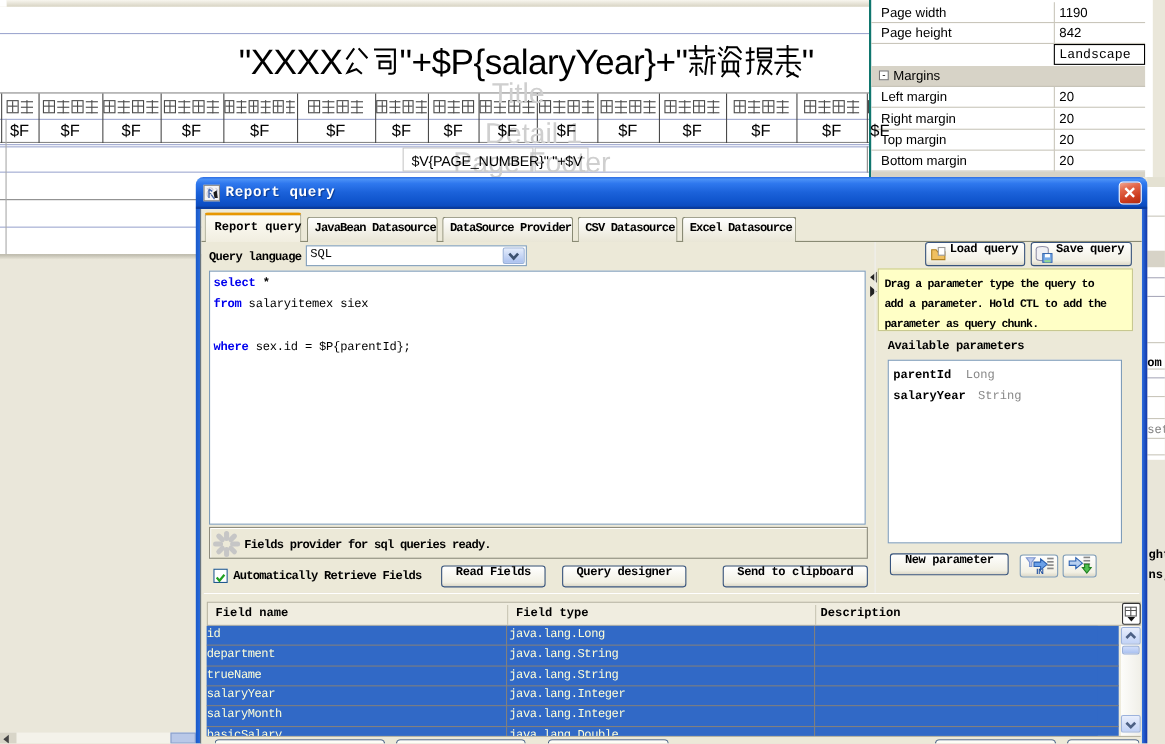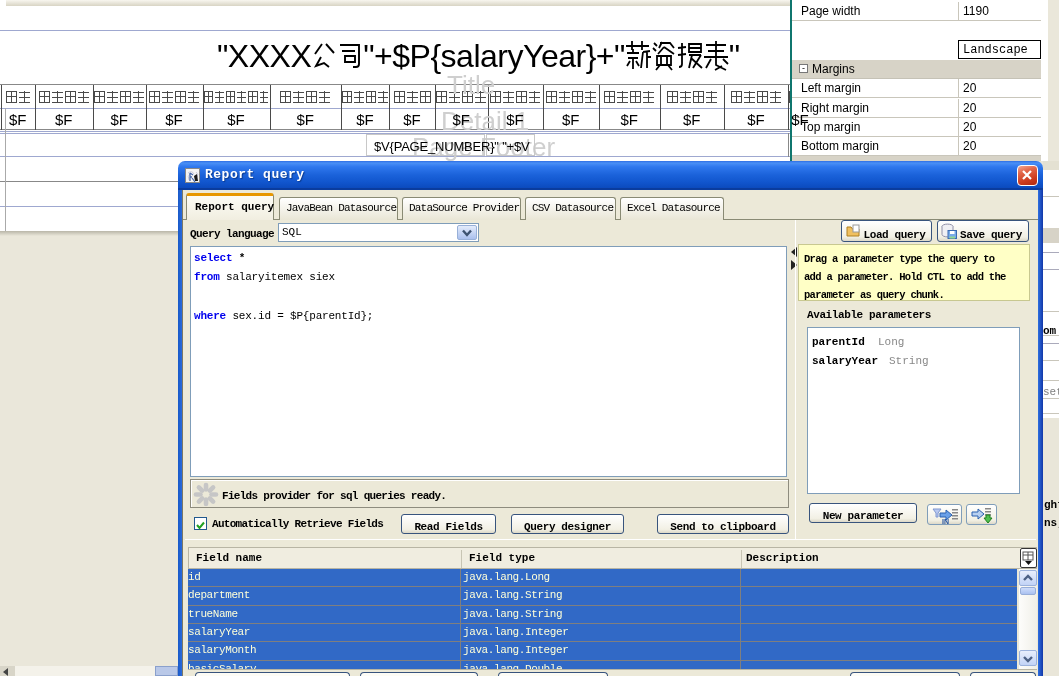--- a/index.html
+++ b/index.html
@@ -9,25 +9,25 @@
 .hline{position:absolute;height:1px;left:0;width:810px}
 .lav{background:#9fa8d0}
 .gry{background:#888}
 .cellb{position:absolute;border-left:1px solid #4a4a4a;width:0}
 .cj{display:inline-block;width:11px;height:12px;border:1px solid #4a4a4a;position:relative;vertical-align:-2px;margin:0 1px;
  background:linear-gradient(#4a4a4a,#4a4a4a) 50% 50%/100% 1px no-repeat,linear-gradient(#4a4a4a,#4a4a4a) 50% 50%/1px 100% no-repeat}
 .cj2{display:inline-block;width:11px;height:12px;position:relative;vertical-align:-2px;margin:0 1px;
  background:linear-gradient(#4a4a4a,#4a4a4a) 0 1px/100% 1px no-repeat,linear-gradient(#4a4a4a,#4a4a4a) 0 6px/100% 1px no-repeat,linear-gradient(#4a4a4a,#4a4a4a) 0 11px/100% 1px no-repeat,linear-gradient(#4a4a4a,#4a4a4a) 50% 0/1px 100% no-repeat}
 .hcell{position:absolute;top:85px;height:23px;display:flex;align-items:center;justify-content:center}
 .itab{background:linear-gradient(#ffffff,#e9e6d6);border:1px solid #898a74;border-bottom:none;border-radius:3px 3px 0 0}
-.itl{font-size:11px;font-weight:normal;letter-spacing:-.8px;z-index:2;color:#000}
+.itl{font-size:11px;font-weight:bold;letter-spacing:-.8px;z-index:2;color:#000}
 .sq{font-size:11px;letter-spacing:-.2px;color:#000}
 .sq b{font-weight:bold}
 .kw{color:#0000ee;font-weight:bold}
-.xbtn{background:linear-gradient(#ffffff,#f2f0e4 80%,#dcd8c8);border:1px solid #38547d;border-radius:3px;display:flex;align-items:flex-end;justify-content:center}
+.xbtn{background:linear-gradient(#ffffff,#f2f0e4 80%,#dcd8c8);border:1px solid #38547d;border-radius:3px;display:flex;align-items:flex-start;justify-content:center}
 .xbtn span{font-family:"Liberation Mono",monospace;font-size:11px;font-weight:bold;letter-spacing:-.4px}
 .tip{font-size:10.5px;font-weight:bold;letter-spacing:-.7px}
 .pbtn{height:6px;background:#fdfcf6;border:1px solid #38547d;border-radius:4px 4px 0 0;border-bottom:none}
 .frow{position:absolute;left:5px;width:810px;height:18px;background:#3169c6;color:#ffffd8;font-family:"Liberation Mono",monospace;font-size:11px;letter-spacing:-.4px}
 .frow span{position:absolute;top:2px}
 .fcell{position:absolute;top:109px;height:21px;display:flex;align-items:center;justify-content:center;font-size:15px;color:#000;z-index:2}
 </style></head><body>
 
 <div class="abs" style="left:0;top:0;width:812px;height:676px;background:#eae7da"></div>
 <div class="abs" style="left:0;top:6px;width:810px;height:225px;background:#fff"></div>
@@ -204,20 +204,25 @@
 <div class="abs" style="left:0;top:666px;width:15px;height:10px;background:#d8d5c8"></div>
 <div class="abs" style="left:3px;top:668px;width:0;height:0;border-top:4px solid transparent;border-bottom:4px solid transparent;border-right:5px solid #444"></div>
 <div class="abs" style="left:155px;top:666px;width:23px;height:10px;background:#b9c8e8;border:1px solid #8aa0cc"></div>
 
 <div class="abs" style="left:790px;top:0;width:258px;height:161px;background:#fff;border-left:2px solid #0f766e">
     <div class="abs" style="left:0;top:2px;width:249px;height:19px;border-bottom:1px solid #c9c6bb">
       <span style="position:absolute;left:9px;top:2px;font-size:12px">Page width</span>
       <span style="position:absolute;left:171px;top:2px;font-size:12px">1190</span>
       <span style="position:absolute;left:166px;top:0;width:1px;height:19px;background:#c9c6bb"></span>
     </div>
+    <div class="abs" style="left:0;top:21.3px;width:249px;height:19px;border-bottom:1px solid #c9c6bb">
+      <span style="position:absolute;left:9px;top:2px;font-size:12px">Page height</span>
+      <span style="position:absolute;left:171px;top:2px;font-size:12px">842</span>
+      <span style="position:absolute;left:166px;top:0;width:1px;height:19px;background:#c9c6bb"></span>
+    </div>
     <div class="abs" style="left:0;top:59.89999999999998px;width:249px;height:19px;background:#d7d3c7;border-bottom:1px solid #c5c2b6">
       <span style="position:absolute;left:7px;top:4px;width:9px;height:9px;border:1px solid #777;background:#fff;font-size:9px;line-height:7px;text-align:center">-</span>
       <span style="position:absolute;left:20px;top:2px;font-size:12px">Margins</span>
     </div>
     <div class="abs" style="left:0;top:79.2px;width:249px;height:19px;border-bottom:1px solid #c9c6bb">
       <span style="position:absolute;left:9px;top:2px;font-size:12px">Left margin</span>
       <span style="position:absolute;left:171px;top:2px;font-size:12px">20</span>
       <span style="position:absolute;left:166px;top:0;width:1px;height:19px;background:#c9c6bb"></span>
     </div>
     <div class="abs" style="left:0;top:98.5px;width:249px;height:19px;border-bottom:1px solid #c9c6bb">

